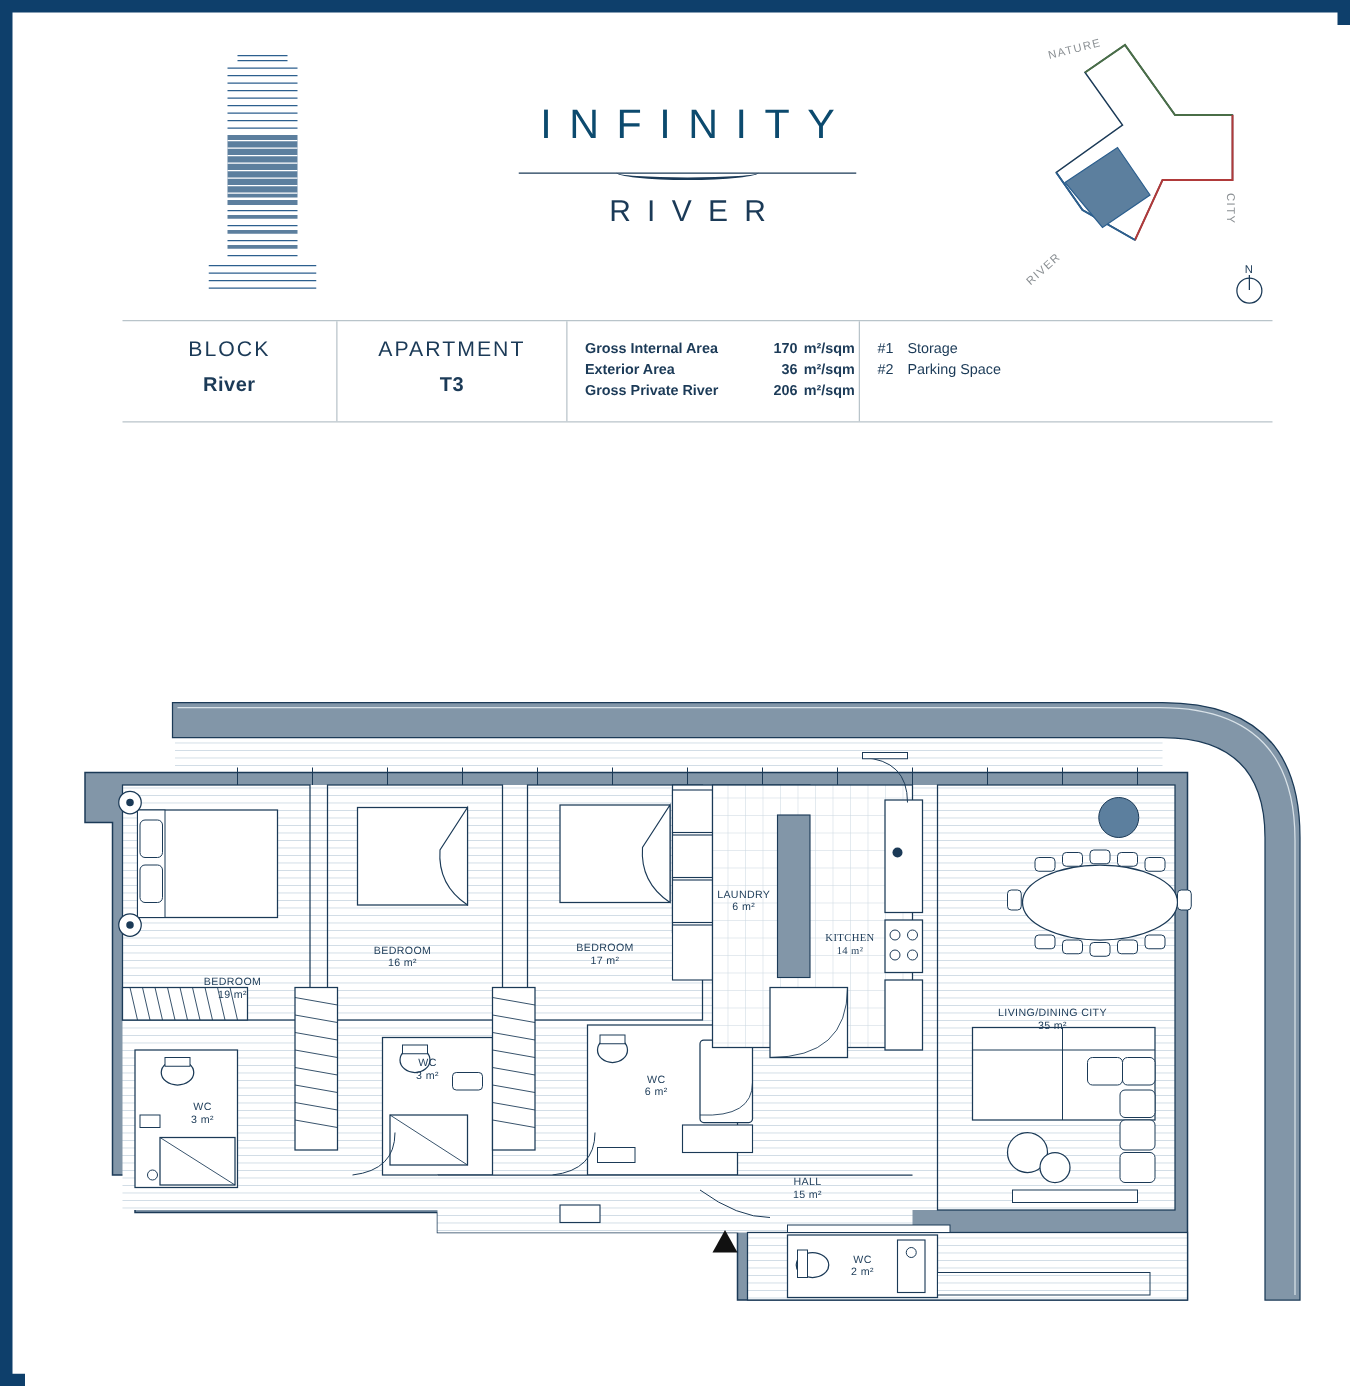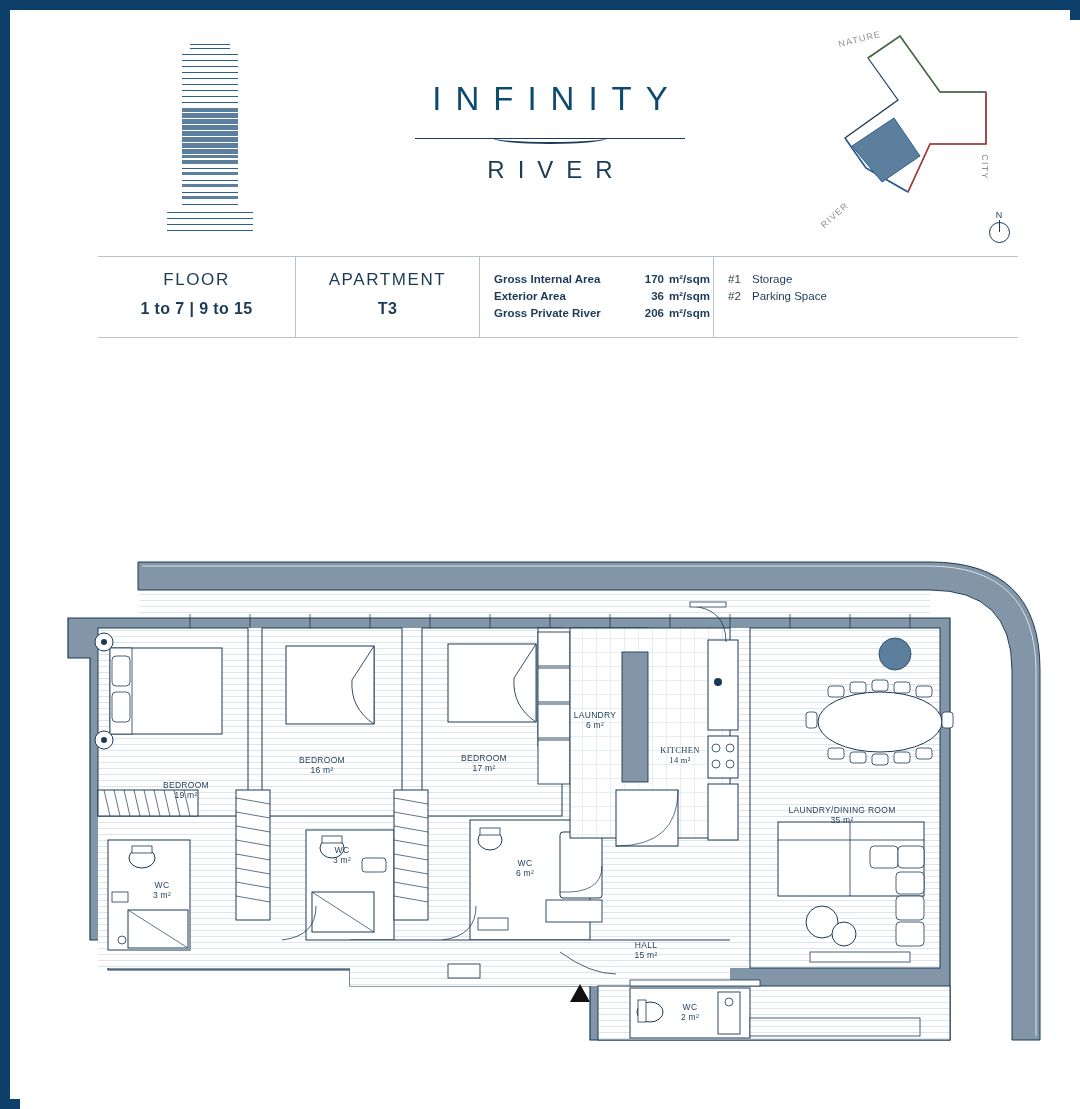--- a/index.html
+++ b/index.html
@@ -310,23 +310,23 @@
         <div class="kp-label kp-city">CITY</div>
         <div class="kp-label kp-river">RIVER</div>
         <div class="compass">
           <div class="n">N</div>
           <div class="dial"></div>
         </div>
       </div>
     </div>
 
     <div class="infobar">
-      <div class="infocell c-floor">
-        <div class="info-title">FLOOR</div>
-        <div class="info-value">1 to 7 | 9 to 15</div>
+      <div class="infocell c-block">
+        <div class="info-title">BLOCK</div>
+        <div class="info-value">River</div>
       </div>
       <div class="infocell c-apt">
         <div class="info-title">APARTMENT</div>
         <div class="info-value">T3</div>
       </div>
       <div class="infocell c-areas">
         <div class="area-row">
           <span class="nm">Gross Internal Area</span>
           <span class="vl">170</span>
           <span class="un">m²/sqm</span>
@@ -522,21 +522,21 @@
       </div>
       <div class="rlabel" style="left:495px; top:170px; width:100px;">
         <span class="nm">LAUNDRY</span>
         <span class="ar">6 m²</span>
       </div>
       <div class="rlabel" style="left:580px; top:205px; width:100px;font-family:Liberation Serif, serif;">
         <span class="nm">KITCHEN</span>
         <span class="ar">14 m²</span>
       </div>
       <div class="rlabel" style="left:712px; top:265px; width:160px;">
-        <span class="nm">LAUNDRY/DINING ROOM</span>
+        <span class="nm">LIVING/DINING CITY</span>
         <span class="ar">35 m²</span>
       </div>
       <div class="rlabel" style="left:262px; top:305px; width:60px;">
         <span class="nm">WC</span>
         <span class="ar">3 m²</span>
       </div>
       <div class="rlabel" style="left:82px; top:340px; width:60px;">
         <span class="nm">WC</span>
         <span class="ar">3 m²</span>
       </div>

